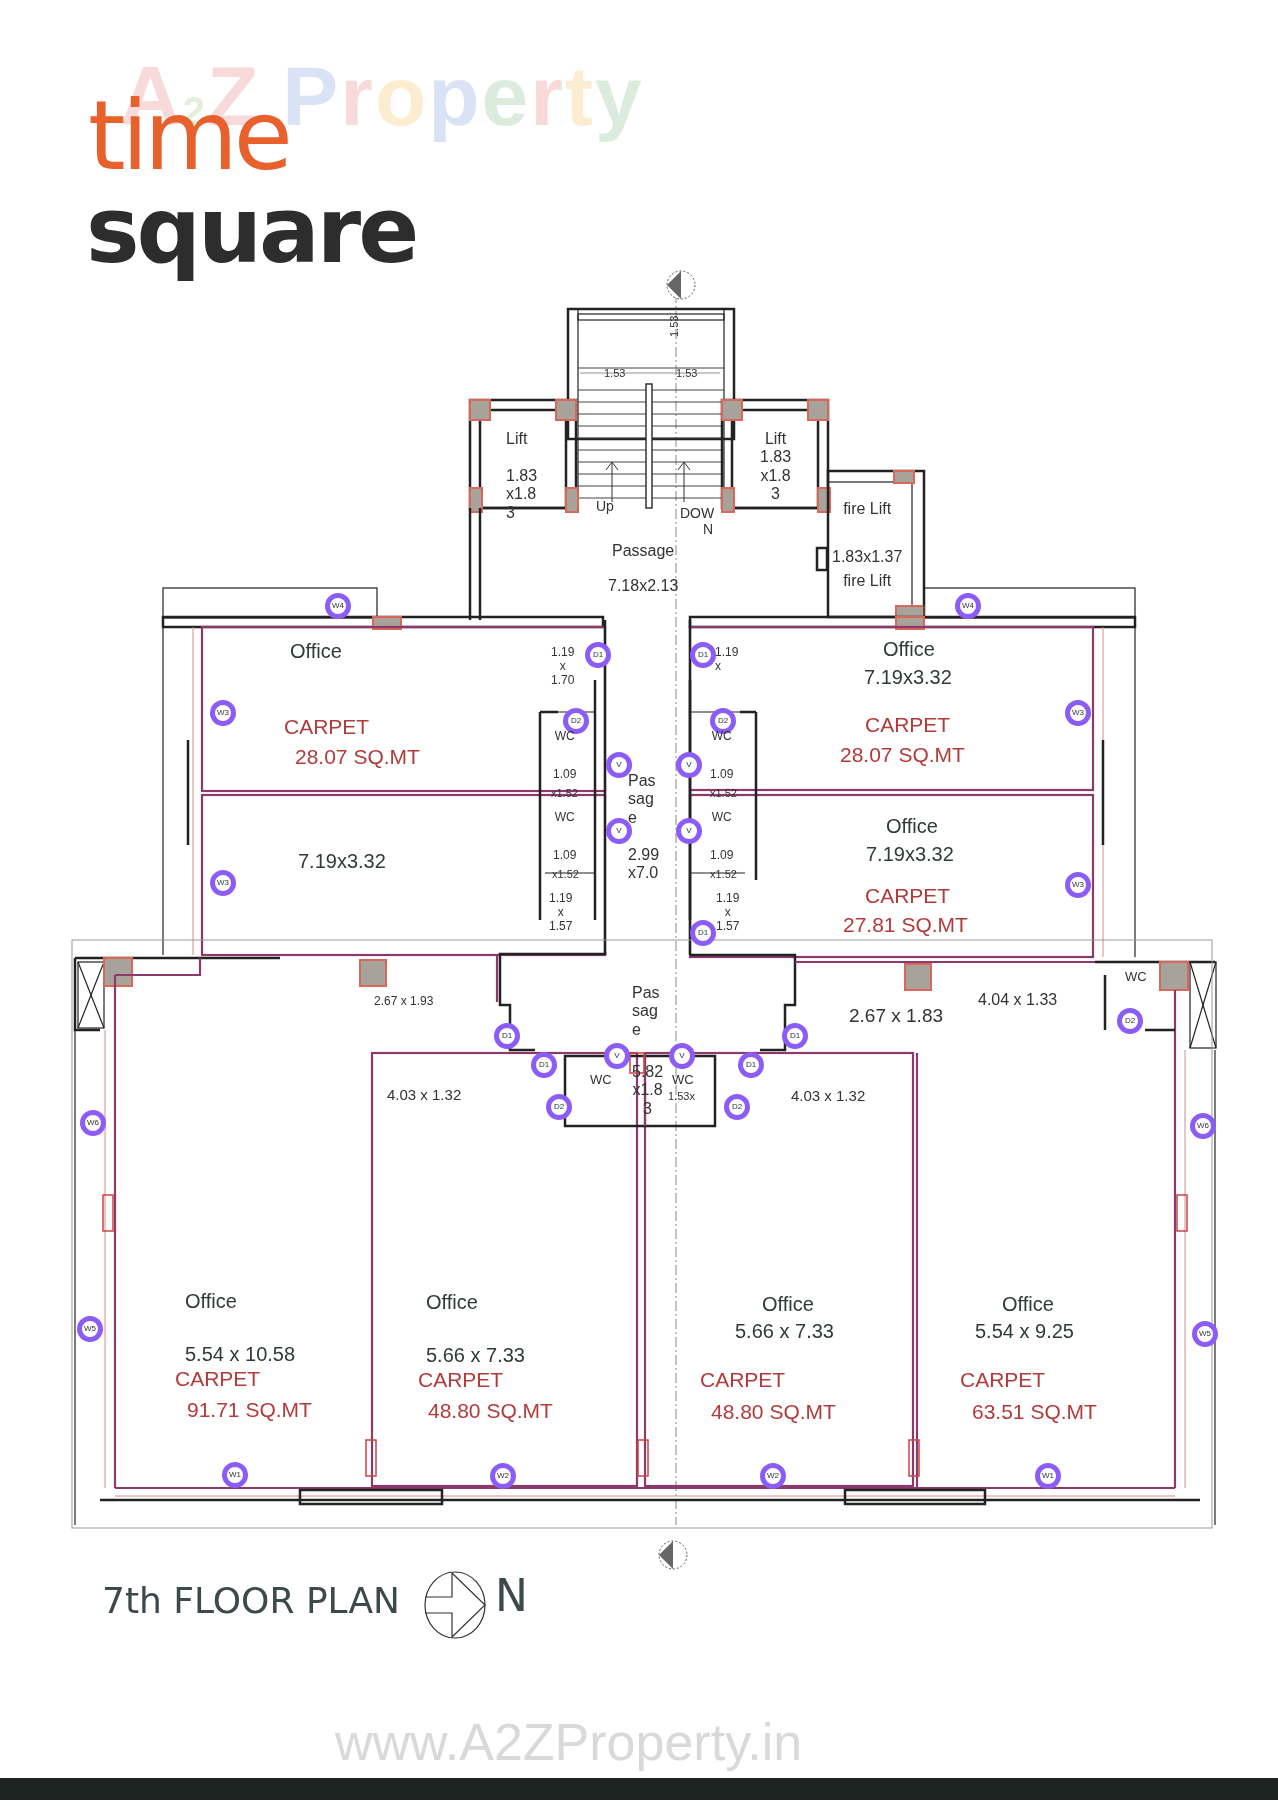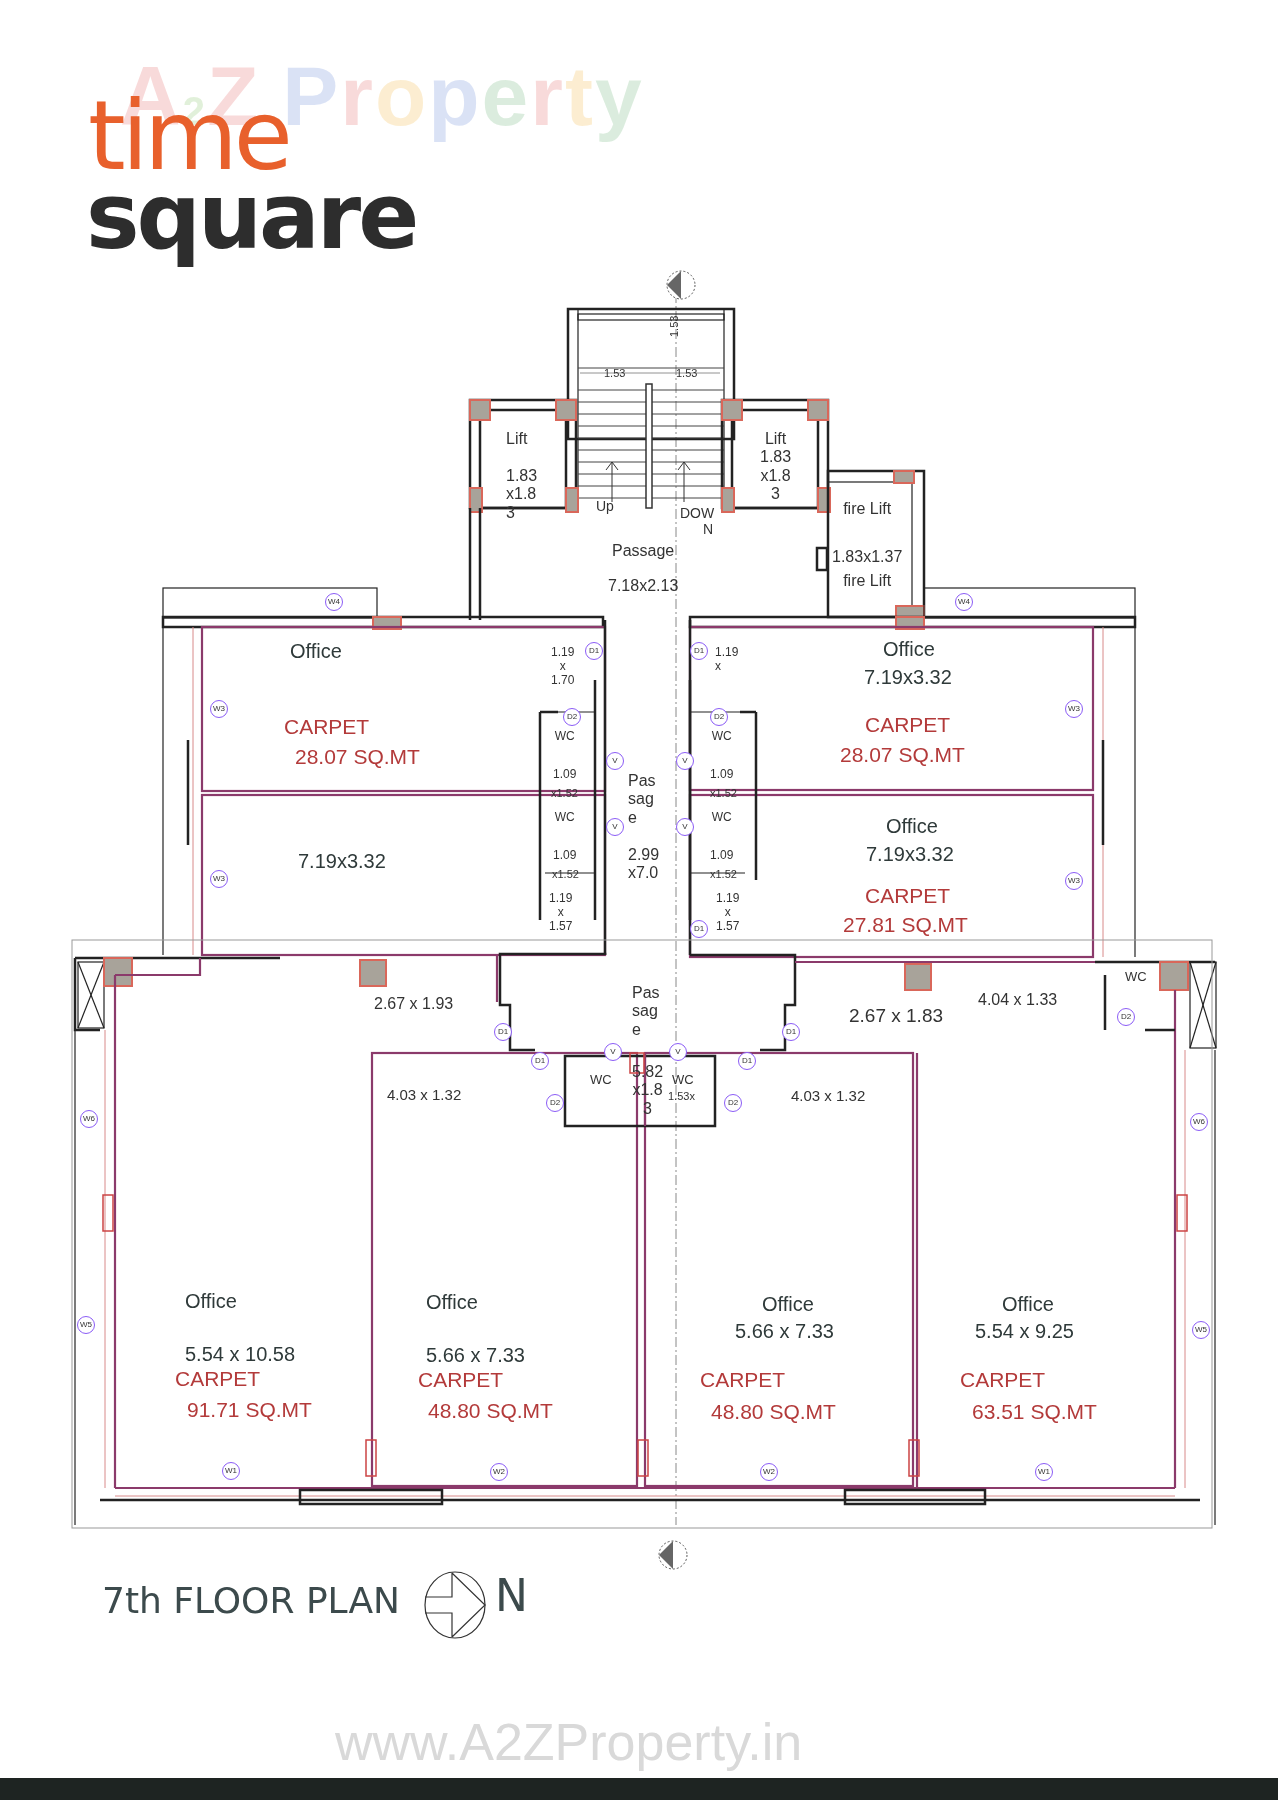--- a/index.html
+++ b/index.html
@@ -1,32 +1,32 @@
 <!DOCTYPE html>
 <html><head>
   <meta charset="utf-8">
   <style>
     html, body { margin: 0; padding: 0; background: #ffffff; }
     body { width: 1278px; height: 1809px; position: relative; overflow: hidden; font-family: "Liberation Sans", sans-serif; }
     .abs { position: absolute; }
     .wm-top { left: 120px; top: 48px; font-size: 84px; font-weight: bold; letter-spacing: 2px; opacity: 0.22; white-space: nowrap; }
     .wm-top span { display: inline-block; }
     .logo-time { left: 88px; top: 88px; font-size: 96px; color: #e8602c; font-family: "DejaVu Sans", sans-serif; letter-spacing: -4px; line-height: 1; font-weight: normal; }
-    .logo-square { left: 86px; top: 172px; font-size: 90px; color: #2d2d2d; font-family: "DejaVu Sans", sans-serif; letter-spacing: -3px; line-height: 1; font-weight: bold; }
+    .logo-square { left: 86px; top: 186px; font-size: 90px; color: #2d2d2d; font-family: "DejaVu Sans", sans-serif; letter-spacing: -3px; line-height: 1; font-weight: bold; }
     svg.plan { position: absolute; left: 0; top: 0; }
     .lbl { position: absolute; color: #333; font-size: 20px; white-space: nowrap; text-align: center; line-height: 1.15; }
     .lbl.small { font-size: 14px; }
     .lbl.tiny { font-size: 11px; }
     .lbl.red { color: #b33a3a; font-size: 21px; }
     .lbl.dark { color: #2f3a3a; }
     .title { left: 102px; top: 1580px; font-size: 36px; color: #3c4a4c; font-family: "DejaVu Sans", sans-serif; white-space: nowrap; }
     .north-n { left: 495px; top: 1570px; font-size: 44px; color: #3c4a4c; font-family: "DejaVu Sans", sans-serif; }
     .wm-bottom { left: 335px; top: 1712px; font-size: 52px; color: #d9d9d9; white-space: nowrap; }
     .bottom-bar { left: 0; top: 1778px; width: 1278px; height: 22px; background: #1e2422; }
-    .tag { position: absolute; width: 16px; height: 16px; border: 1px solid #8b5cf6; border-radius: 50%; font-size: 8px; line-height: 16px; text-align: center; color: #333; background: #fff; }
+    .tag { position: absolute; width: 16px; height: 16px; border: 5px solid #8b5cf6; border-radius: 50%; font-size: 8px; line-height: 16px; text-align: center; color: #333; background: #fff; }
   </style>
 </head>
 <body>
 
 <div class="abs wm-top">
   <span style="color:#e25a5a">A</span><span style="color:#7bbf5a;font-size:40px">2</span><span style="color:#e25a5a">Z</span><span style="width:22px"></span><span style="color:#5b7fd6">P</span><span style="color:#e25a5a">r</span><span style="color:#f2b233">o</span><span style="color:#5b7fd6">p</span><span style="color:#5fae6b">e</span><span style="color:#e25a5a">r</span><span style="color:#f2b233">t</span><span style="color:#5fae6b">y</span>
 </div>
 
 <div class="abs logo-time">time</div>
 <div class="abs logo-square">square</div>
@@ -315,21 +315,21 @@
   <span>1.19</span><br><span>x</span><br><span>1.57</span>
 </div>
 
 <div class="lbl tiny" style="left:590px;top:1073px;font-size:13px">WC</div>
 <div class="lbl tiny" style="left:672px;top:1073px;font-size:13px">WC</div>
 <div class="lbl tiny" style="left:632px;top:1063px;font-size:16px">
   <span>5.82</span><br><span>x1.8</span><br><span>3</span>
 </div>
 <div class="lbl tiny" style="left:668px;top:1090px">1.53x</div>
 
-<div class="lbl small" style="left:374px;top:995px;font-size:16px">2.67 x 1.93</div>
+<div class="lbl small" style="left:374px;top:995px;font-size:12px">2.67 x 1.93</div>
 <div class="lbl small" style="left:849px;top:1005px;font-size:19px">2.67 x 1.83</div>
 <div class="lbl small" style="left:978px;top:991px;font-size:16px">4.04 x 1.33</div>
 <div class="lbl small" style="left:387px;top:1086px;font-size:15px">4.03 x 1.32</div>
 <div class="lbl small" style="left:791px;top:1087px;font-size:15px">4.03 x 1.32</div>
 <div class="lbl small" style="left:1125px;top:970px;font-size:13px">WC</div>
 
 <div class="abs title">7th FLOOR PLAN</div>
 <svg class="abs" style="left:422px;top:1570px" width="66" height="70">
   <ellipse cx="33" cy="35" rx="30" ry="33" fill="#fff" stroke="#333" stroke-width="1.2"></ellipse>
   <path d="M3 27 L30 27 L30 3 M3 43 L30 43 L30 67 M30 3 L63 35 L30 67" fill="none" stroke="#333" stroke-width="1.2"></path>

